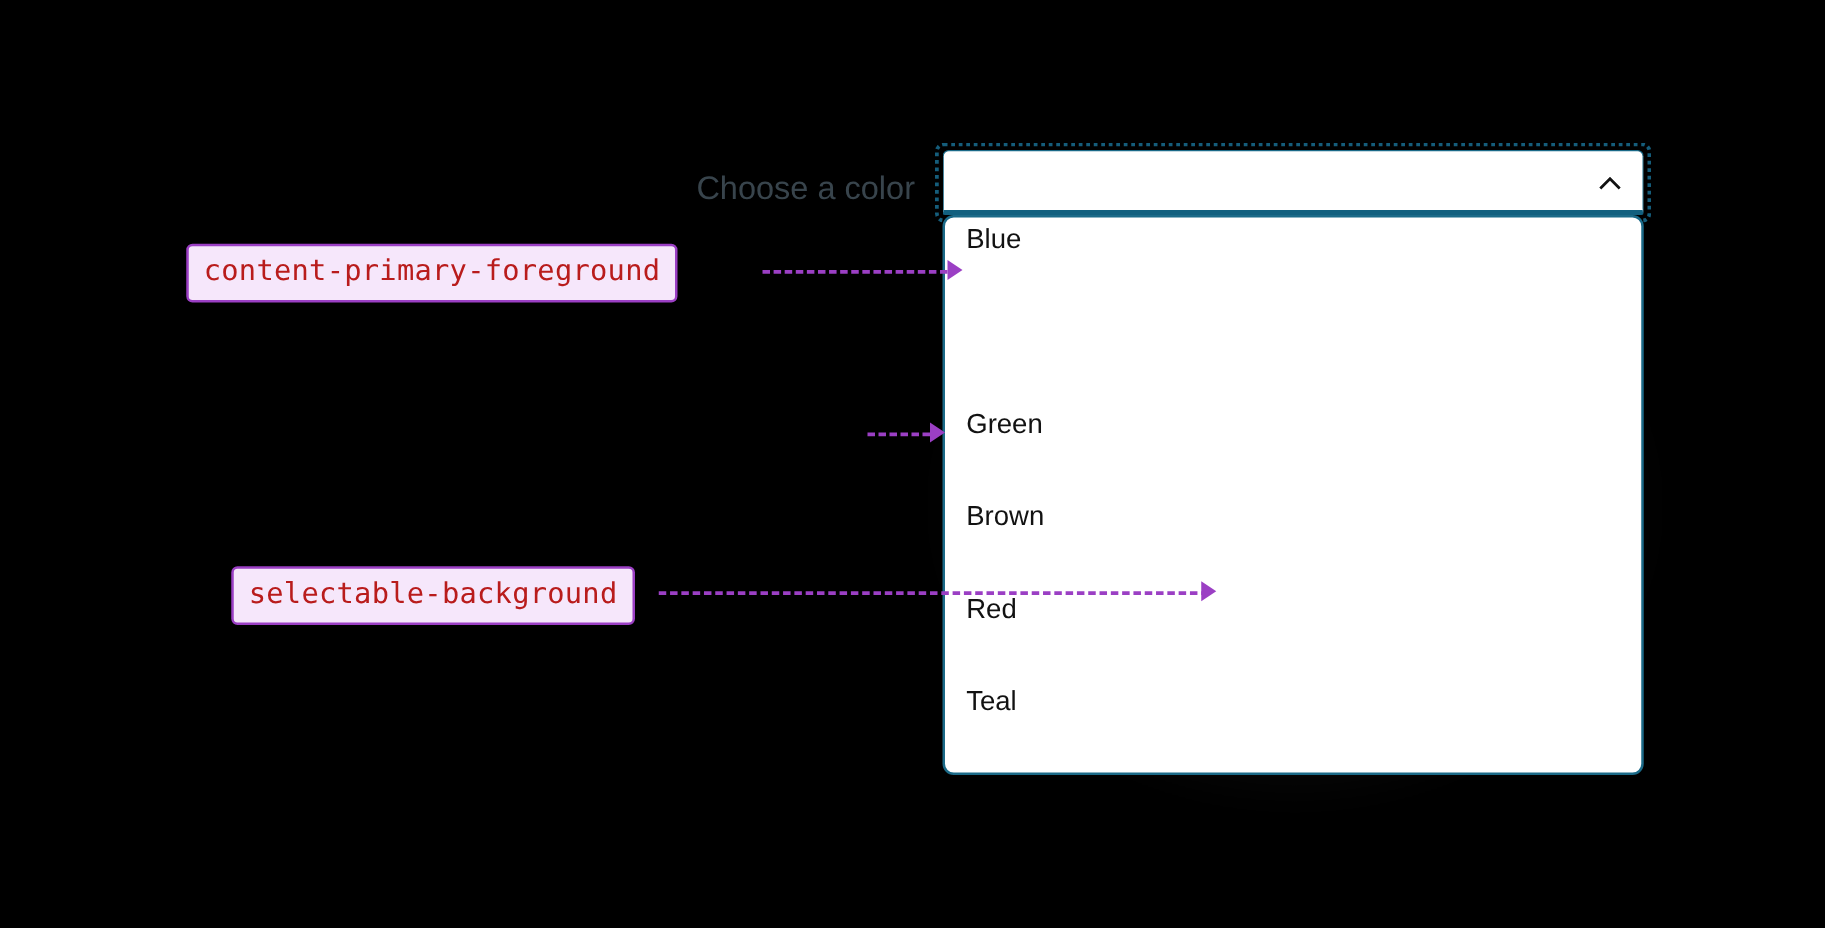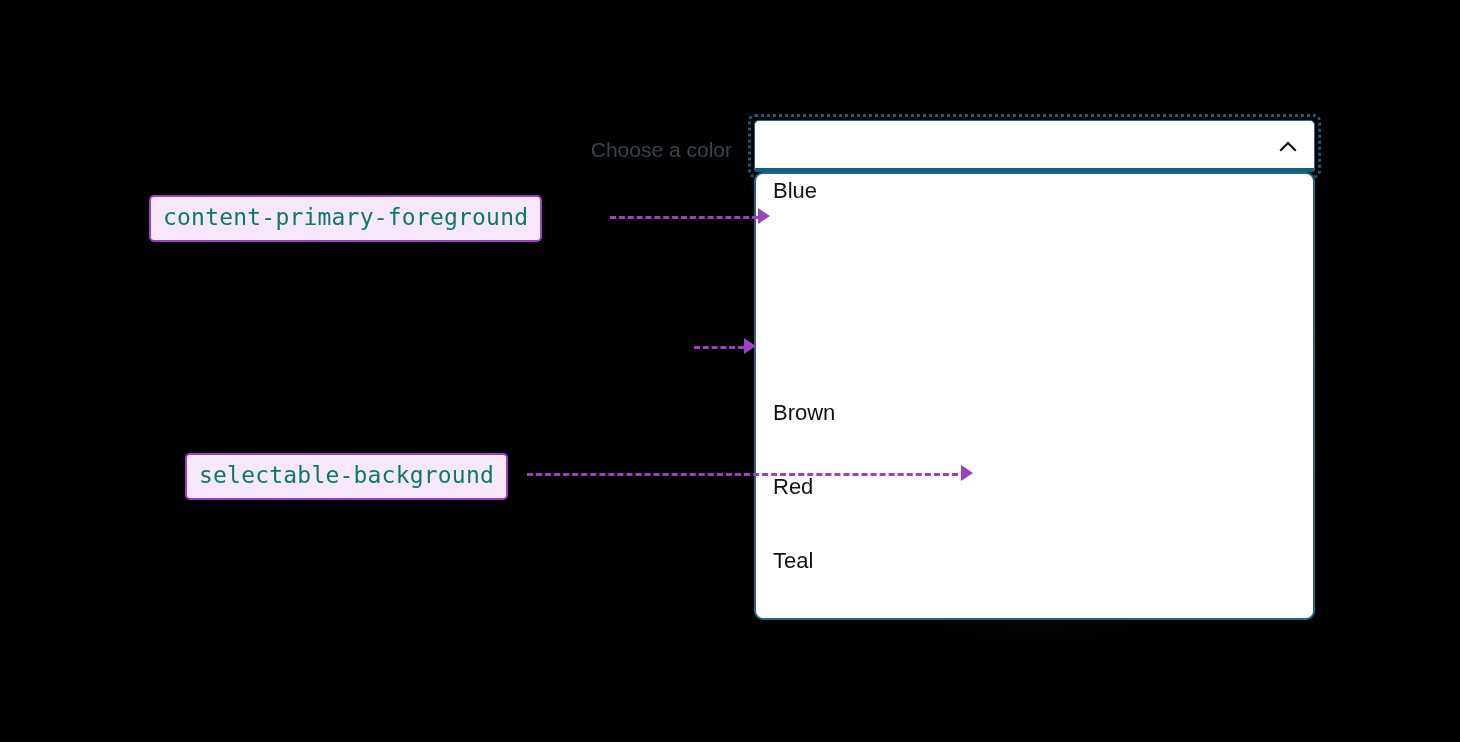--- a/index.html
+++ b/index.html
@@ -23,21 +23,21 @@
     width: 1460px;
     height: 742px;
   }
 
   
   .anno-label {
     position: absolute;
     background: #f6e7fb;
     border: 2px solid #9b3fc4;
     border-radius: 5px;
-    color: #0f766e;
+    color: #b91c1c;
     font-family: "DejaVu Sans Mono", "Liberation Mono", monospace;
     font-size: 23px;
     line-height: 1;
     letter-spacing: 0.2px;
     white-space: nowrap;
     padding: 9px 12px 11px 12px;
   }
 
   #anno-0 { left: 149px; top: 195px; }
   #anno-1 { left: 149px; top: 325px; }
@@ -63,21 +63,21 @@
   #arrow-0 { left: 758px; top: 208px; }
   #arrow-1 { left: 744px; top: 338px; }
   #arrow-2 { left: 961px; top: 465px; }
 
   
   #field-label {
     position: absolute;
     right: 728px;
     top: 136px;
     color: #38444c;
-    font-size: 21px;
+    font-size: 26px;
     line-height: 28px;
     white-space: nowrap;
     text-align: right;
   }
 
   
   #combo-wrap {
     position: absolute;
     left: 754px;
     top: 120px;
@@ -187,20 +187,23 @@
         </svg>
       </div>
     </div>
     <div id="combo-focusring"></div>
   </div>
 
   <div id="listbox">
     <div class="option-row" style="top:6px">
       <span class="option-label">Blue</span>
     </div>
+    <div class="option-row" style="top:154px">
+      <span class="option-label">Green</span>
+    </div>
     <div class="option-row" style="top:228px">
       <span class="option-label">Brown</span>
     </div>
     <div class="option-row" style="top:302px">
       <span class="option-label">Red</span>
     </div>
     <div class="option-row" style="top:376px">
       <span class="option-label">Teal</span>
     </div>
   </div>

